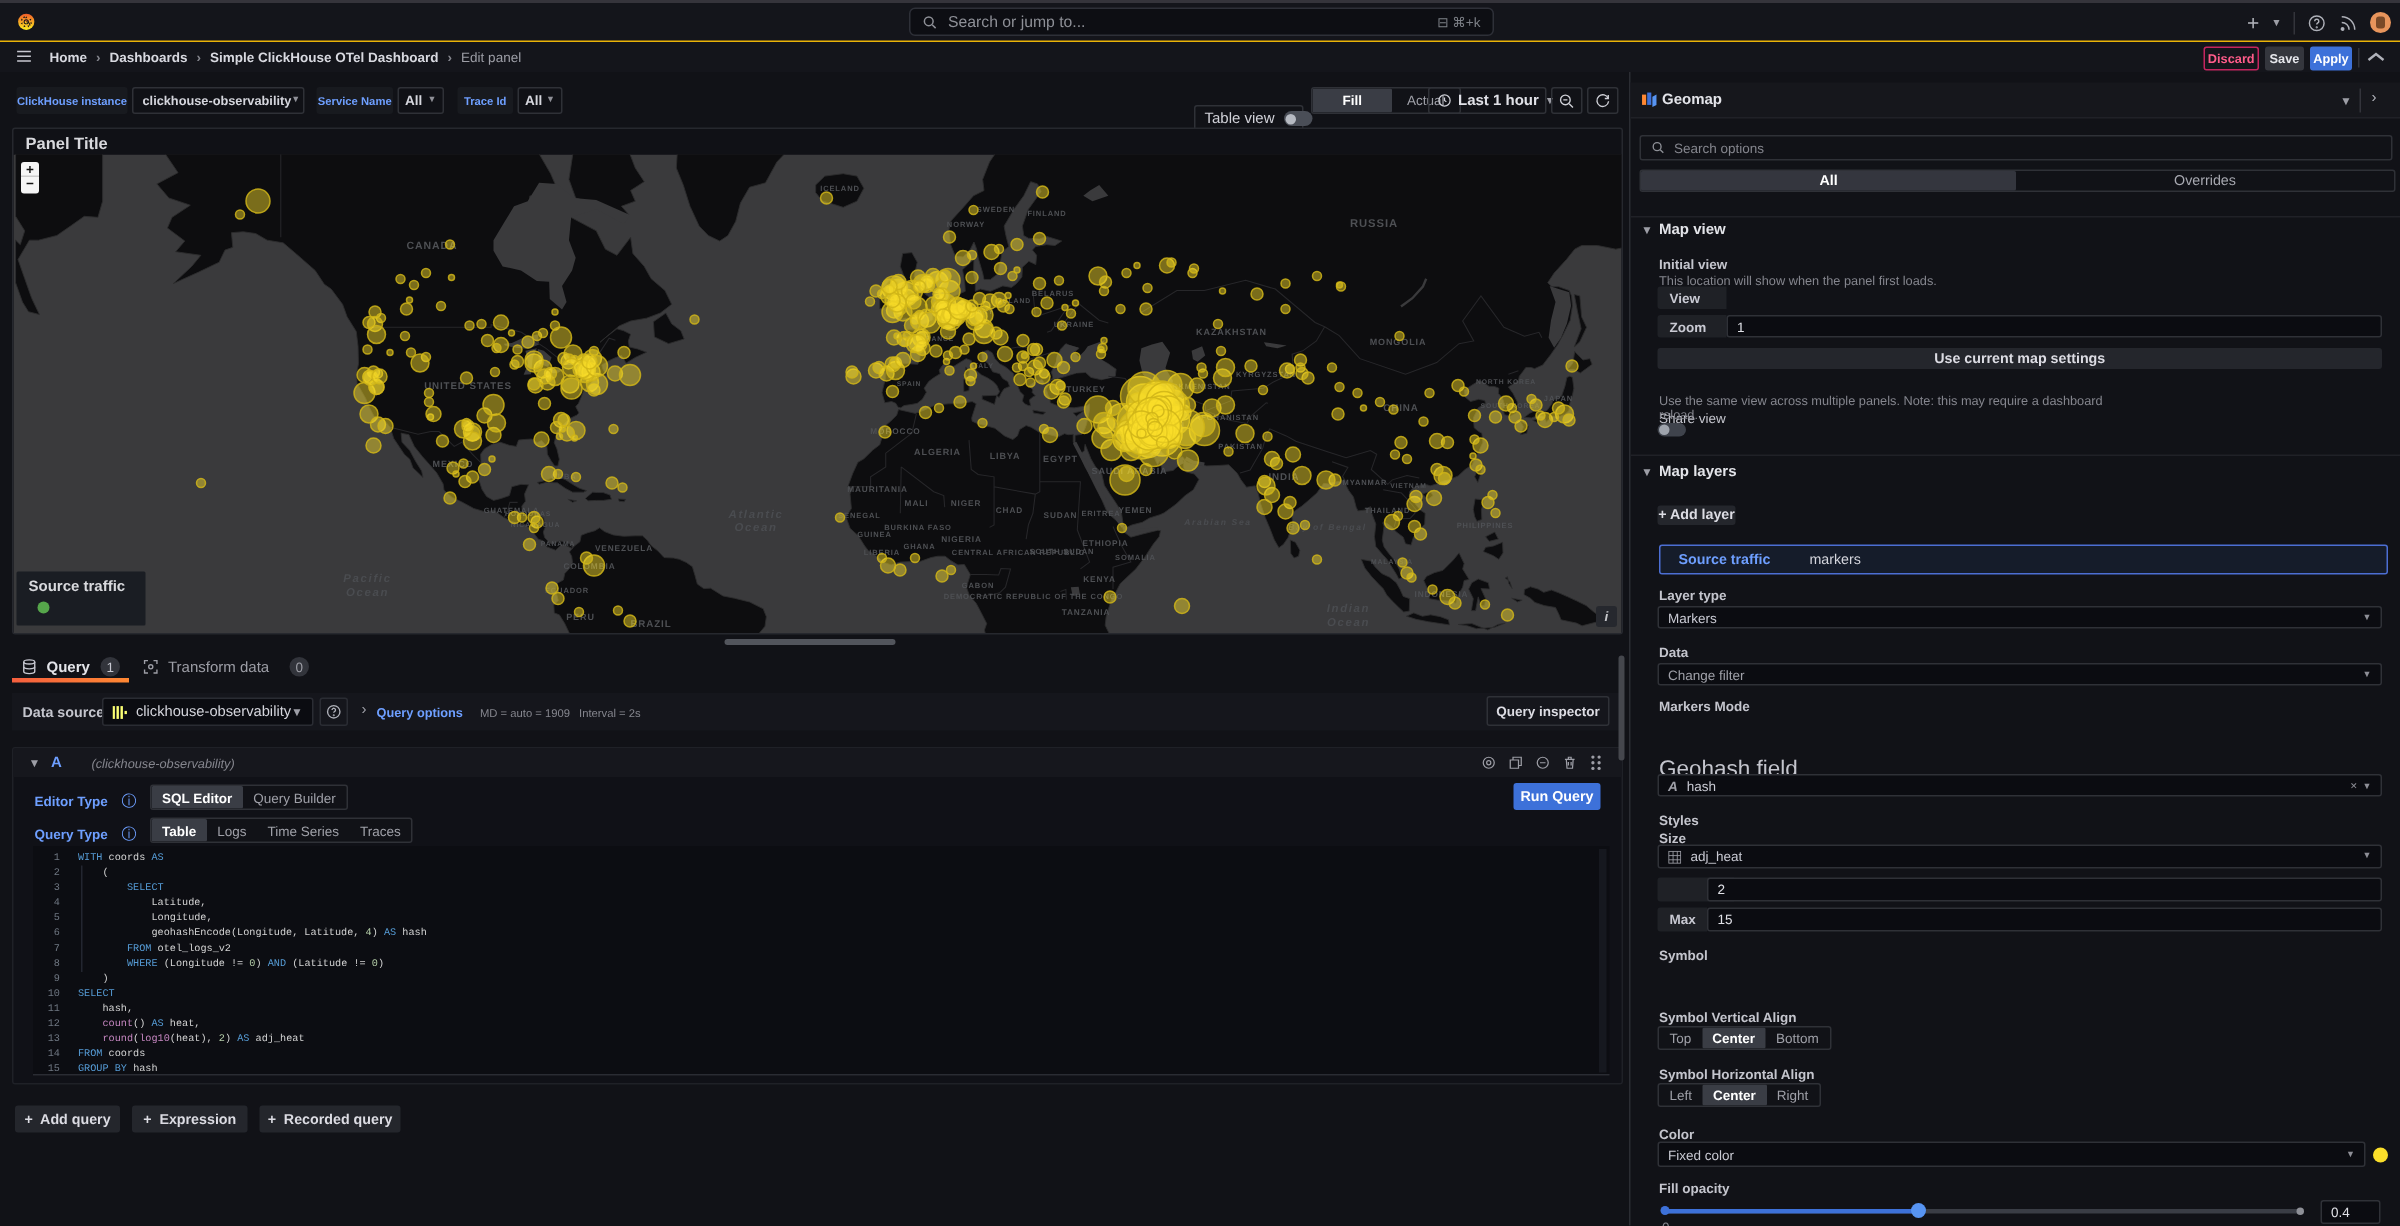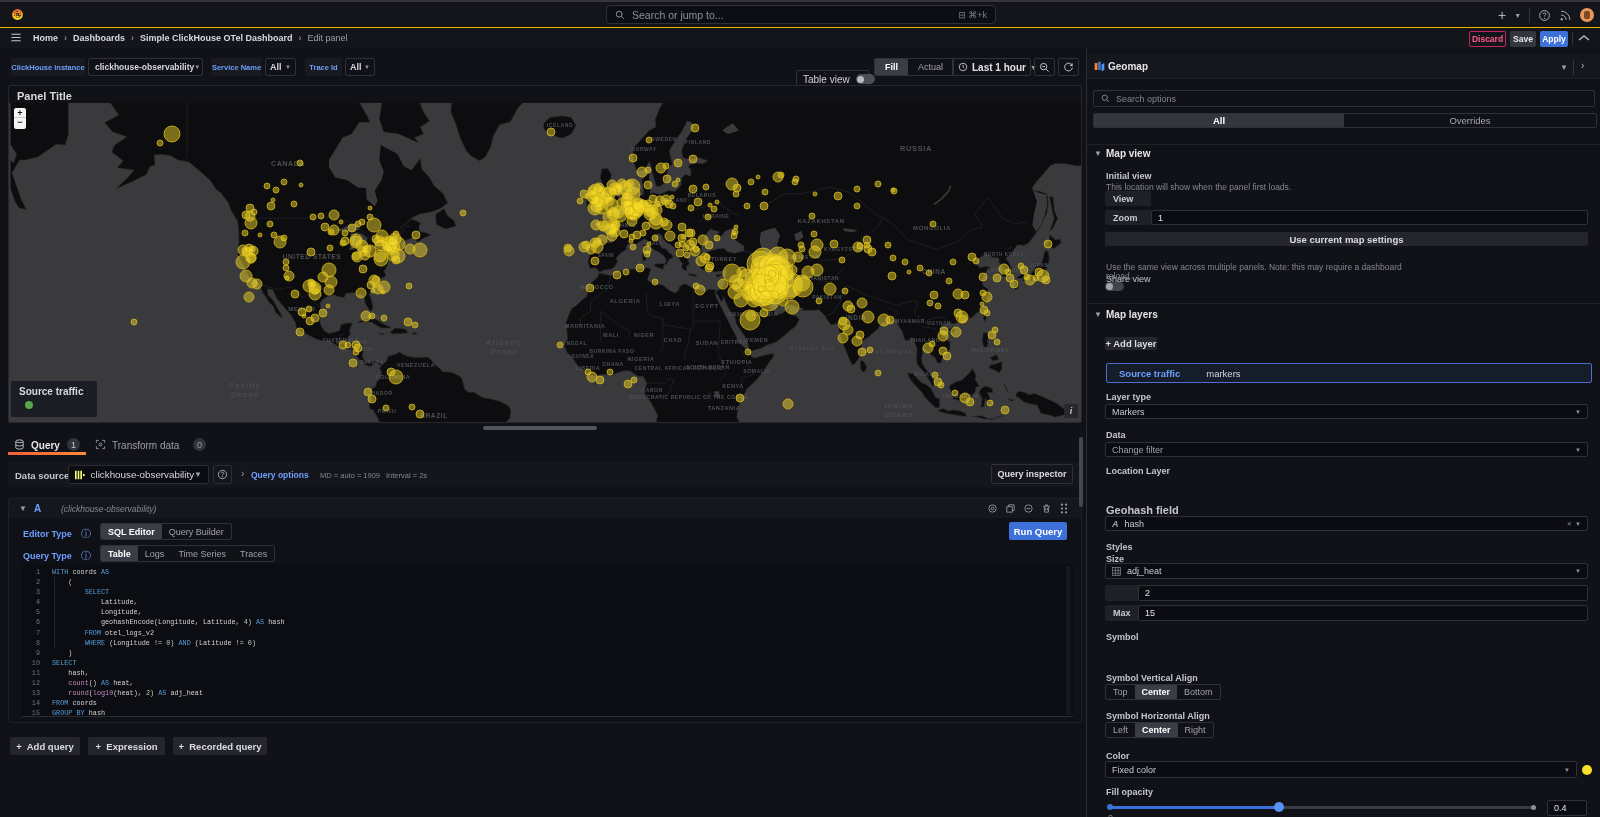--- a/index.html
+++ b/index.html
@@ -105,21 +105,21 @@
     <span style="color:#d5d6dd;font-weight:bold;">All</span>
     <span class="chev">▼</span>
   </div>
 <div class="ab" style="left:796px;top:70px;width:73px;height:18px;border:1px solid #2f3137;border-radius:2px;display:flex;align-items:center;padding:0 6px;">
     <span style="color:#d0d1d8;font-size:10px;">Table view</span>
     <div style="margin-left:6px;flex:none;position:relative;width:19px;height:10px;background:#4a4e57;border-radius:5px;">
       <div style="position:absolute;left:1.5px;top:1.5px;width:7px;height:7px;background:#b6bac2;border-radius:50%;"></div>
     </div>
   </div>
 <div class="radio" style="left:874px;top:58px;height:18px;">
-    <div class="on" style="padding:0 10px;">Fill</div>
+    <div class="on" style="padding:0 20px;">Fill</div>
     <div style="padding:0 10px;">Actual</div>
   </div>
 <div class="ab" style="left:952px;top:58px;width:79px;height:18px;border:1px solid #2f3137;border-radius:2px;display:flex;align-items:center;padding:0 5px;">
 <svg style="flex:none" width="10" height="10" viewBox="0 0 24 24" fill="none" stroke="#d0d1d8" stroke-width="2">
       <circle cx="12" cy="12" r="9"></circle>
       <path d="M12 7v5l3 2"></path>
     </svg>
 <span style="color:#e0e1e7;font-size:10px;font-weight:bold;margin-left:4px;">Last 1 hour</span>
     <span style="margin-left:4px;color:#9d9ea6;font-size:7px;">▼</span>
   </div>
@@ -928,22 +928,22 @@
 <span class="ab" style="left:19px;top:344px;font-size:9px;font-weight:bold;color:#c4c5cd;">Layer type</span>
 <div class="sel" style="left:18px;top:356px;width:483px;height:15px;">
       <span>Markers</span>
       <span class="chev">▼</span>
     </div>
 <span class="ab" style="left:19px;top:382px;font-size:9px;font-weight:bold;color:#c4c5cd;">Data</span>
 <div class="sel" style="left:18px;top:394px;width:483px;height:15px;">
       <span style="color:#9fa0a8;">Change filter</span>
       <span class="chev">▼</span>
     </div>
-<span class="ab" style="left:19px;top:418px;font-size:9px;font-weight:bold;color:#c4c5cd;">Location Layer</span>
-<span class="ab" style="left:19px;top:456px;font-size:11px;font-weight:bold;color:#c4c5cd;">Geohash field</span>
+<span class="ab" style="left:19px;top:418px;font-size:9px;font-weight:bold;color:#c4c5cd;">Markers Mode</span>
+<span class="ab" style="left:19px;top:456px;font-size:15px;font-weight:normal;color:#c4c5cd;">Geohash field</span>
 <div class="sel" style="left:18px;top:468px;width:483px;height:15px;">
       <span style="color:#9fa0a8;font-style:italic;font-weight:bold;margin-right:6px;">A</span>
       <span>hash</span>
       <span class="chev" style="margin-left:auto;">✕&nbsp;&nbsp;▼</span>
     </div>
 <span class="ab" style="left:19px;top:494px;font-size:9px;font-weight:bold;color:#c4c5cd;">Styles</span>
 <span class="ab" style="left:19px;top:506px;font-size:9px;font-weight:bold;color:#c4c5cd;">Size</span>
 <div class="sel" style="left:18px;top:515px;width:483px;height:16px;">
       <svg width="9" height="9" viewBox="0 0 16 16" fill="none" stroke="#9fa0a8">
         <rect x="1" y="1" width="14" height="14"></rect>

